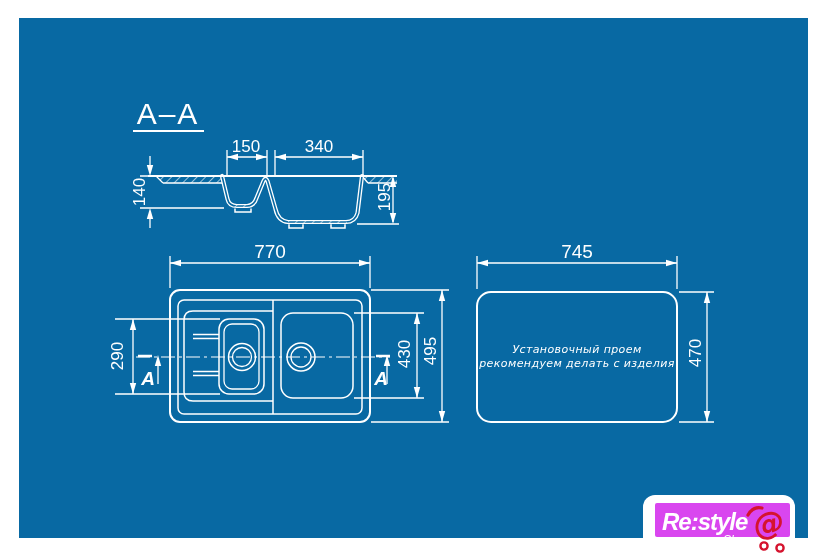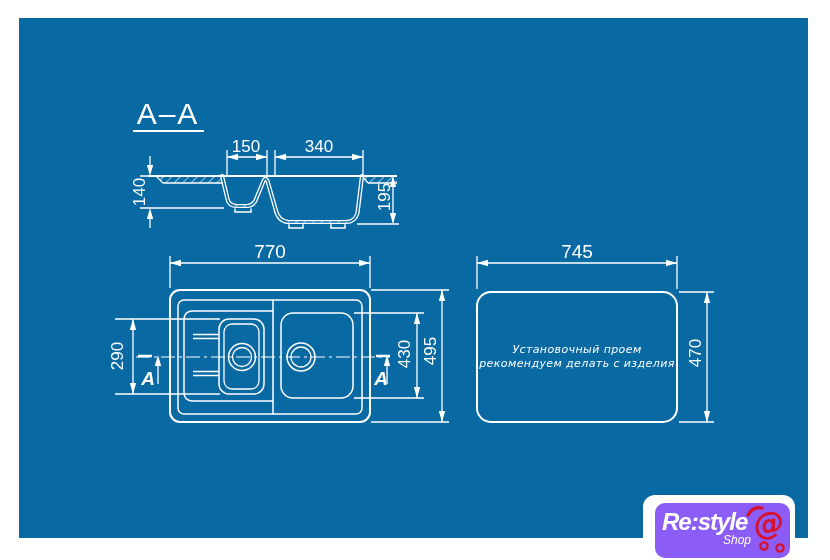--- a/index.html
+++ b/index.html
@@ -21,21 +21,21 @@
   .ln{stroke:#ffffff;fill:none;}
   .w2{stroke-width:2;}
   .w15{stroke-width:1.5;}
   .w13{stroke-width:1.3;}
   .arr{fill:#ffffff;stroke:none;}
   .cl{stroke:#ffffff;stroke-width:1.2;fill:none;stroke-dasharray:14 4 3 4;}
   .profileW{stroke:#ffffff;stroke-width:4.2;fill:none;stroke-linejoin:round;stroke-linecap:round;}
   .profileB{stroke:#0869a3;stroke-width:1.6;fill:none;stroke-linejoin:round;stroke-linecap:round;}
   
   .logo{position:absolute;left:643px;top:495px;width:152px;height:60px;background:#ffffff;border-radius:12px;}
-  .logo-black{position:absolute;left:12px;top:8px;width:135px;height:55px;background:#8b5cf6;border-radius:10px;}
+  .logo-black{position:absolute;left:12px;top:8px;width:135px;height:34px;background:#d946ef;border-radius:2px;}
   .logo-brand{position:absolute;left:7px;top:5px;font-size:24px;font-style:italic;font-weight:bold;color:#ffffff;letter-spacing:-1px;white-space:nowrap;}
   .logo-shop{position:absolute;left:68px;top:30px;font-size:12px;font-style:italic;font-weight:normal;color:#ffffff;text-align:center;}
   .logo-cart{position:absolute;left:88px;top:0px;overflow:visible;}
   .logo-at{font-size:31px;font-weight:bold;font-style:italic;fill:#d5132e;font-family:"DejaVu Sans",sans-serif;}
 </style>
 </head>
 <body>
 
 <div class="blueprint"></div>
 

